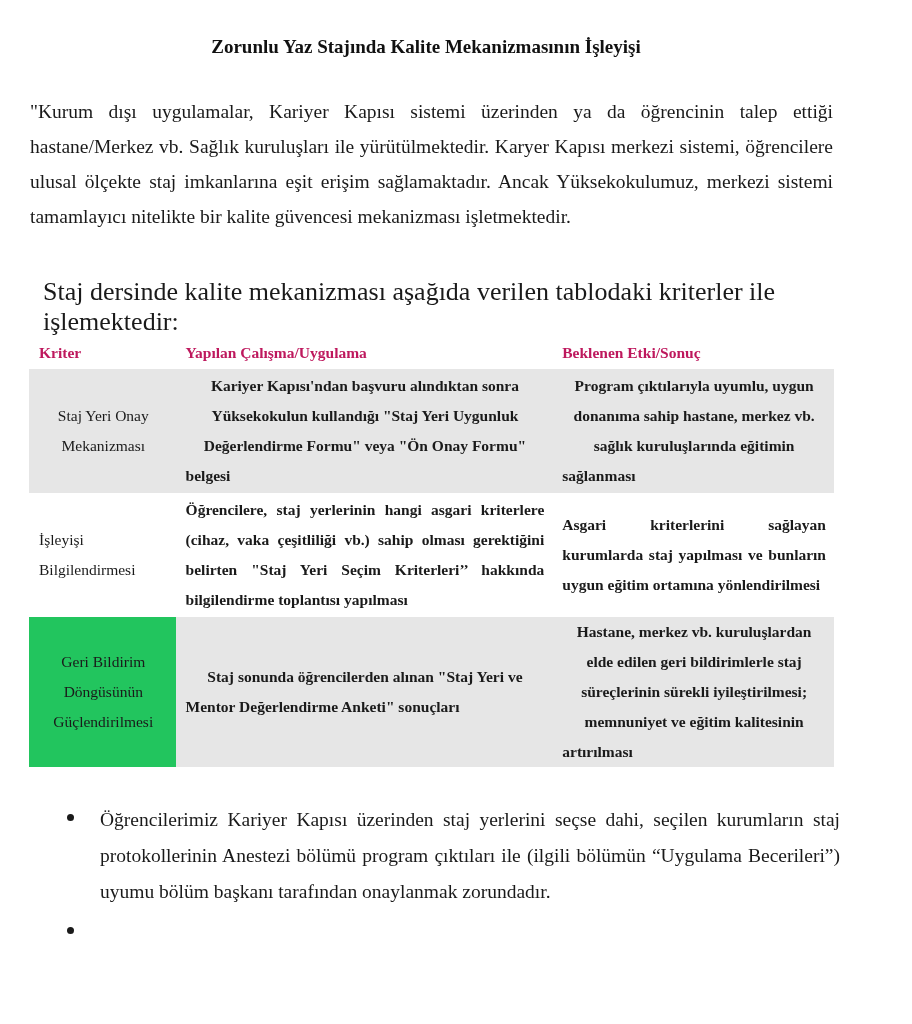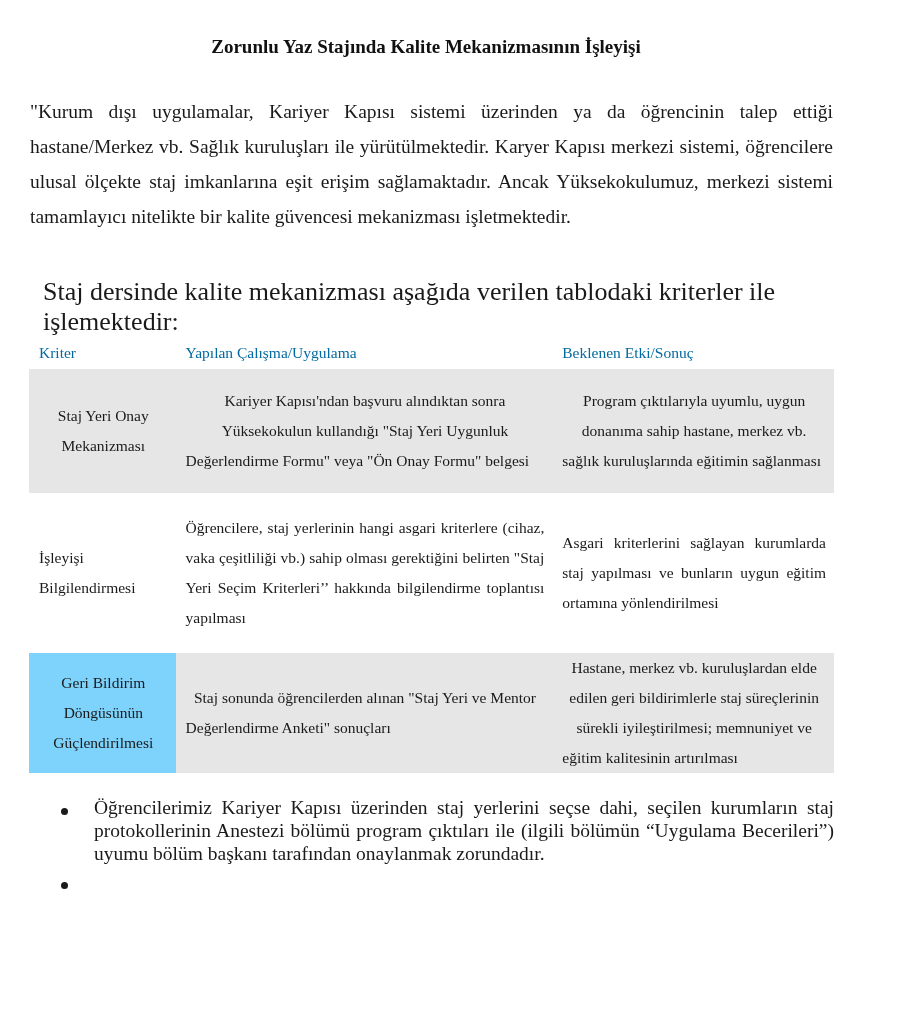--- a/index.html
+++ b/index.html
@@ -48,56 +48,57 @@
     .criteria-table {
       position: absolute;
       left: 29px;
       top: 337px;
       width: 805px;
       border-collapse: collapse;
       font-size: 15.5px;
     }
     .criteria-table th {
       text-align: left;
-      font-weight: normal;
+      font-weight: bold;
       height: 32px;
       padding: 0 8px 0 10px;
       vertical-align: middle;
       background: #ffffff;
-      color: #0369a1;
+      color: #be185d;
     }
     .criteria-table td {
       padding: 0 8px 0 10px;
       vertical-align: middle;
       line-height: 30px;
     }
     .criteria-table tr.shaded td {
       background: #e6e6e6;
       text-align: center;
     }
     .col-1 { width: 129px; }
     .col-2 { width: 362px; }
     .col-3 { width: 266px; }
     .justify {
       text-align: justify;
       text-align-last: left;
+      font-weight: bold;
     }
     .row-1 td { height: 124px; }
-    .row-2 td { height: 160px; }
+    .row-2 td { height: 124px; }
     .row-3 td { height: 110px; }
     .bullets {
       position: absolute;
       left: 58px;
       width: 776px;
       top: 796px;
-      margin: 0;
+      margin: 6px;
       padding: 0;
       list-style: none;
       font-size: 19.5px;
-      line-height: 23px;
+      line-height: 36px;
     }
     .bullets li {
       position: relative;
       padding-left: 36px;
       text-align: justify;
       margin-bottom: 5px;
     }
     .bullets li .bullet-icon {
       position: absolute;
       left: 3px;
@@ -130,21 +131,21 @@
       <td class="col-1" style="background: rgb(230, 230, 230);">Staj Yeri Onay Mekanizması</td>
       <td class="col-2 justify" style="background: rgb(230, 230, 230);">Kariyer Kapısı'ndan başvuru alındıktan sonra Yüksekokulun kullandığı "Staj Yeri Uygunluk Değerlendirme Formu" veya "Ön Onay Formu" belgesi</td>
       <td class="col-3 justify" style="background: rgb(230, 230, 230);">Program çıktılarıyla uyumlu, uygun donanıma sahip hastane, merkez vb. sağlık kuruluşlarında eğitimin sağlanması</td>
     </tr>
     <tr class="row-2">
       <td class="col-1">İşleyişi Bilgilendirmesi</td>
       <td class="col-2 justify">Öğrencilere, staj yerlerinin hangi asgari kriterlere (cihaz, vaka çeşitliliği vb.) sahip olması gerektiğini belirten "Staj Yeri Seçim Kriterleri’’ hakkında bilgilendirme toplantısı yapılması</td>
       <td class="col-3 justify">Asgari kriterlerini sağlayan kurumlarda staj yapılması ve bunların uygun eğitim ortamına yönlendirilmesi</td>
     </tr>
     <tr class="shaded row-3">
-      <td class="col-1" style="background: #7dd3fc;">Geri Bildirim Döngüsünün Güçlendirilmesi</td>
+      <td class="col-1" style="background: #22c55e;">Geri Bildirim Döngüsünün Güçlendirilmesi</td>
       <td class="col-2 justify" style="background: rgb(230, 230, 230);">Staj sonunda öğrencilerden alınan "Staj Yeri ve Mentor Değerlendirme Anketi" sonuçları</td>
       <td class="col-3 justify" style="background: rgb(230, 230, 230);">Hastane, merkez vb. kuruluşlardan elde edilen geri bildirimlerle staj süreçlerinin sürekli iyileştirilmesi; memnuniyet ve eğitim kalitesinin artırılması</td>
     </tr>
   </tbody>
 </table>
 
 <ul class="bullets">
   <li>
     <span class="bullet-icon"></span>
     <span>Öğrencilerimiz Kariyer Kapısı üzerinden staj yerlerini seçse dahi, seçilen kurumların staj protokollerinin Anestezi bölümü program çıktıları ile (ilgili bölümün “Uygulama Becerileri”) uyumu bölüm başkanı tarafından onaylanmak zorundadır.</span>

